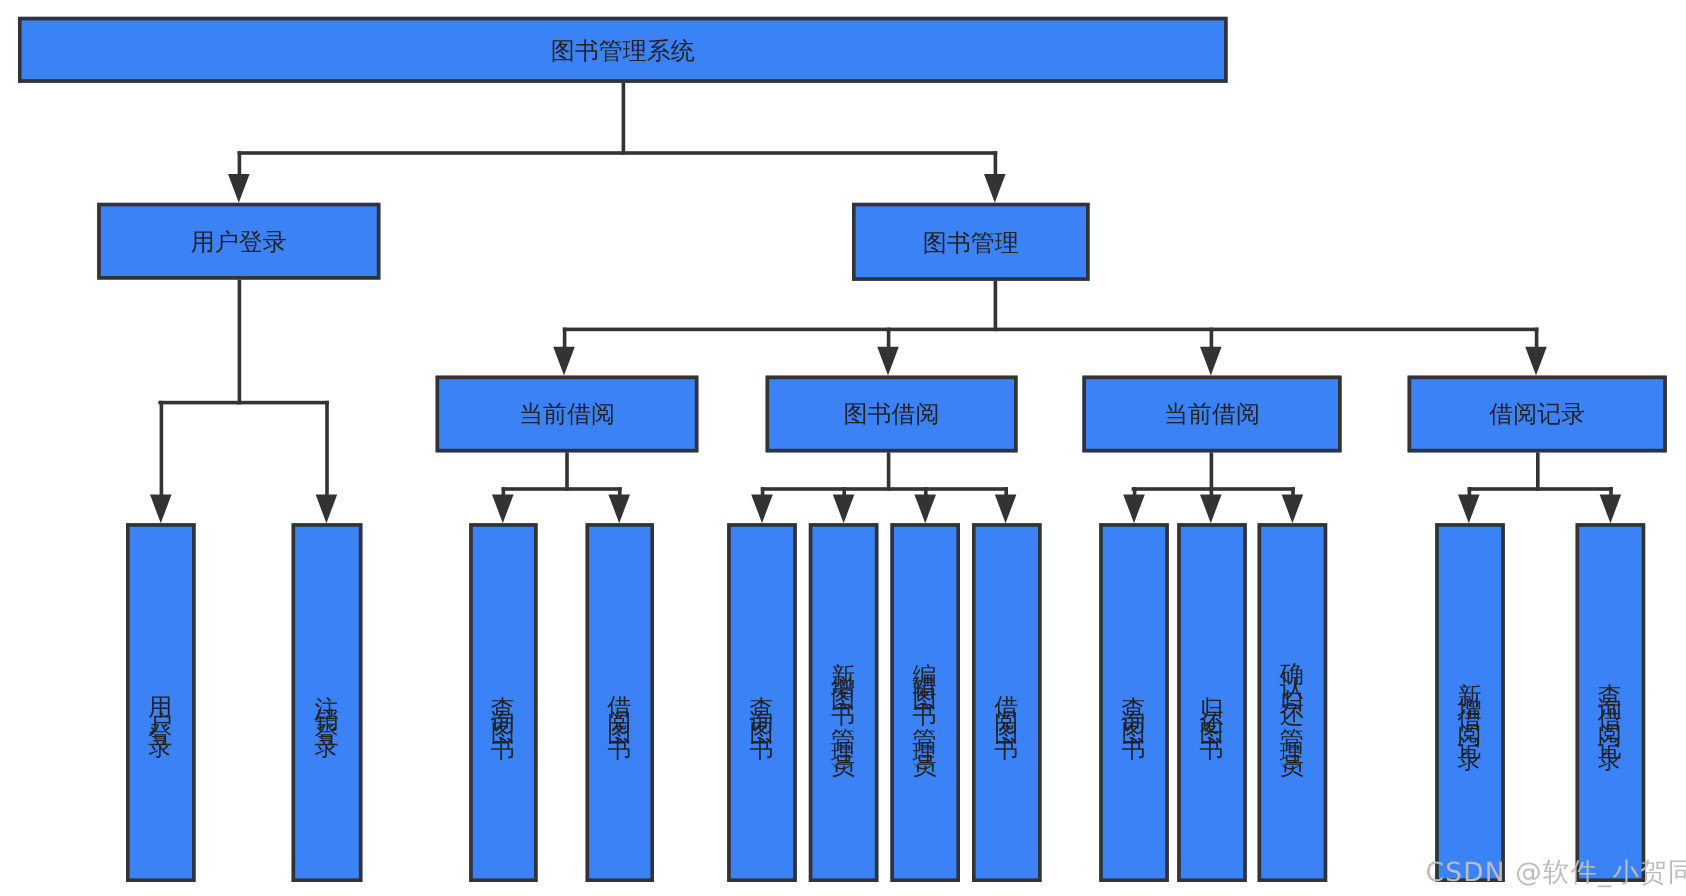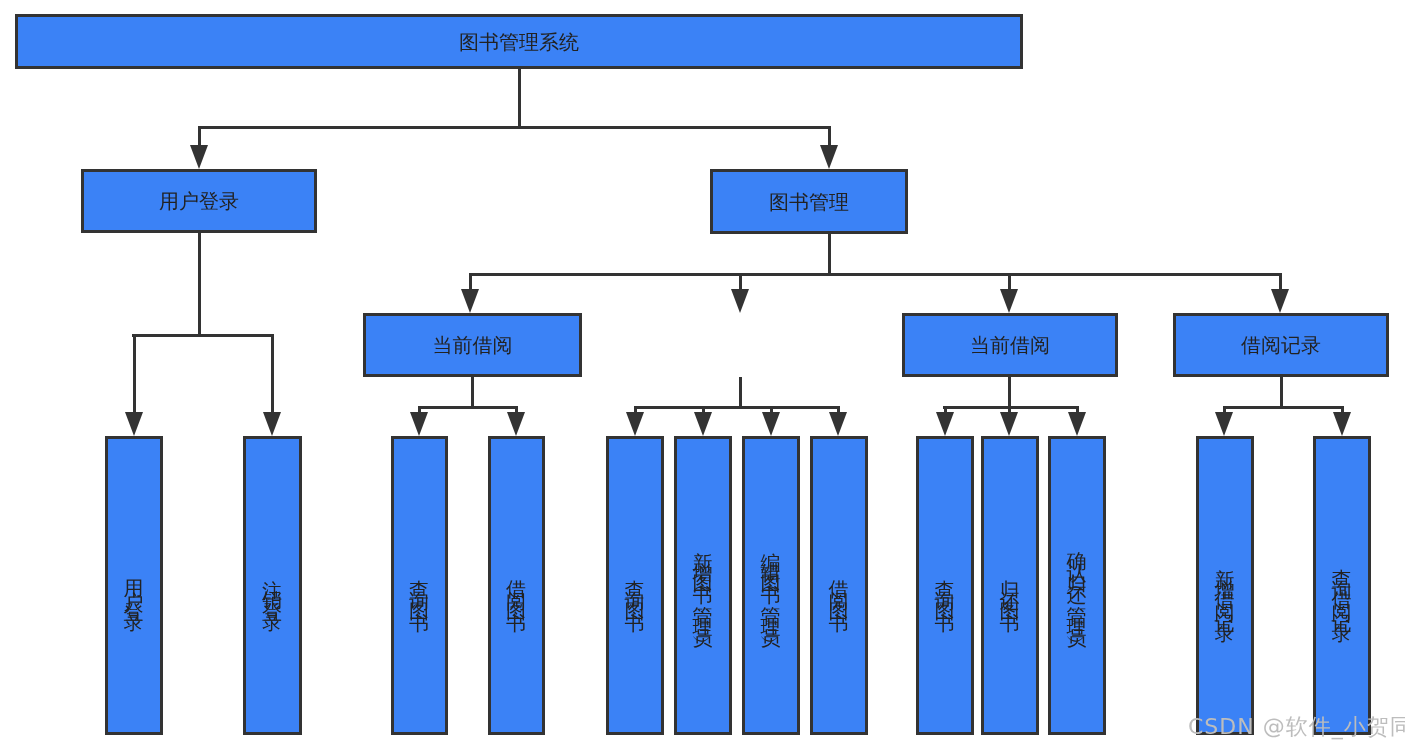--- a/index.html
+++ b/index.html
@@ -64,20 +64,23 @@
   <div class="ah" style="left:461px;top:289px;"></div>
   <div class="vline" style="left:739px;top:273px;height:18px;"></div>
   <div class="ah" style="left:731px;top:289px;"></div>
   <div class="vline" style="left:1008px;top:273px;height:18px;"></div>
   <div class="ah" style="left:1000px;top:289px;"></div>
   <div class="vline" style="left:1279px;top:273px;height:18px;"></div>
   <div class="ah" style="left:1271px;top:289px;"></div>
 
   <div class="box" style="left:363px;top:313px;width:219px;height:64px;">
     <span>当前借阅</span>
+  </div>
+  <div class="box" style="left:638px;top:313px;width:210px;height:64px;">
+    <span>图书借阅</span>
   </div>
   <div class="box" style="left:902px;top:313px;width:216px;height:64px;">
     <span>当前借阅</span>
   </div>
   <div class="box" style="left:1173px;top:313px;width:216px;height:64px;">
     <span>借阅记录</span>
   </div>
 
   <div class="vline" style="left:471px;top:377px;height:32px;"></div>
   <div class="hline" style="left:418px;top:406px;width:100px;"></div>

